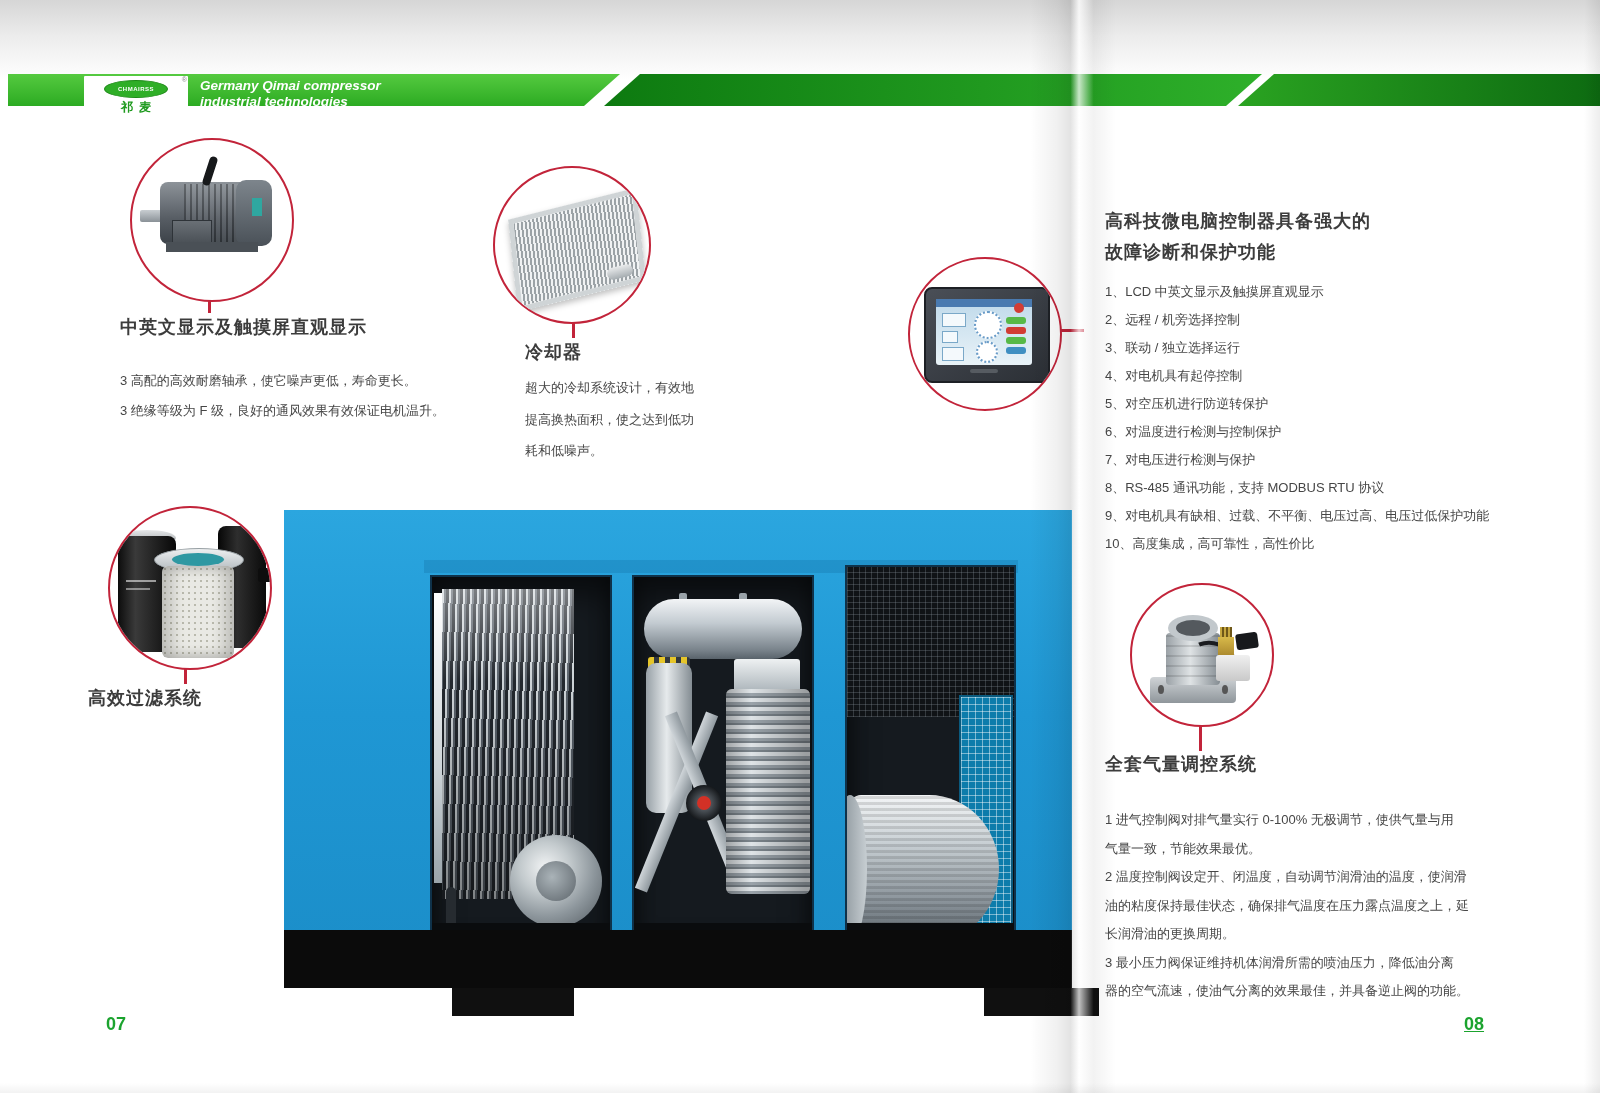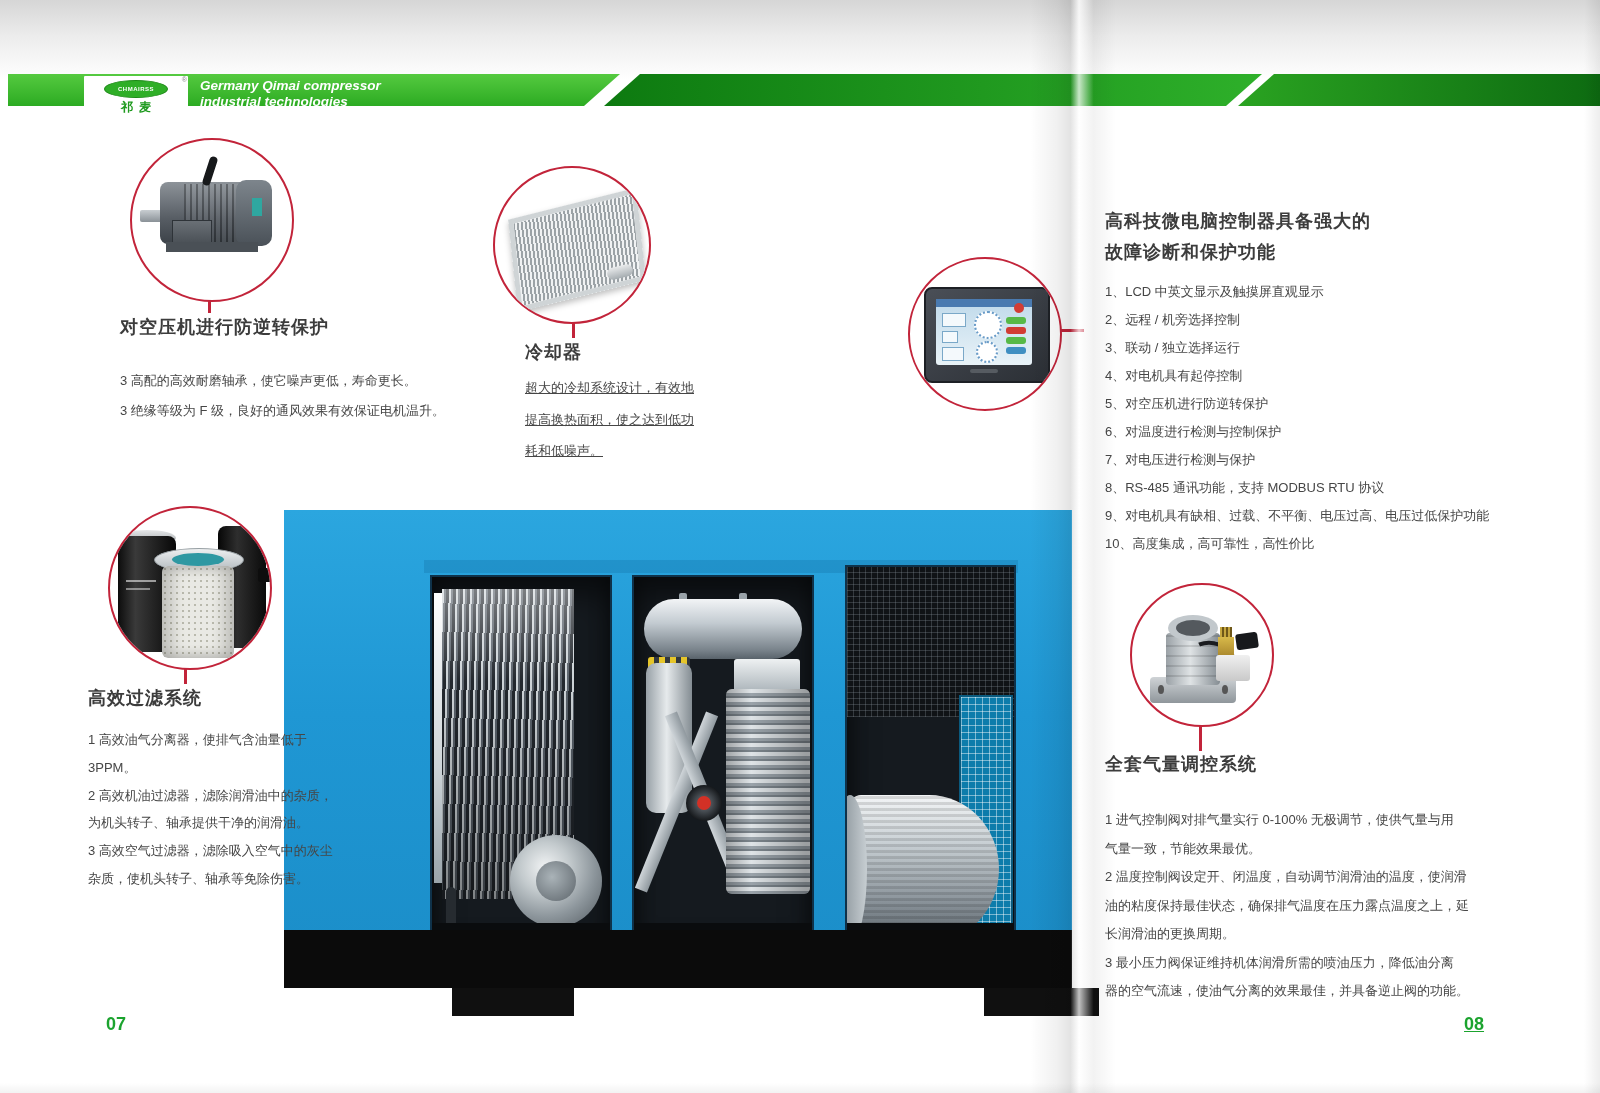--- a/index.html
+++ b/index.html
@@ -73,63 +73,55 @@
     <div class="g" style="left:28px;top:42px;width:104px;height:62px;border-radius:8px;background:linear-gradient(180deg,#8d9399 0%,#565c63 60%,#3c4248 100%);"></div>
     <div class="g" style="left:52px;top:44px;width:58px;height:58px;background:repeating-linear-gradient(90deg,rgba(0,0,0,.28) 0 2px,rgba(255,255,255,.06) 2px 6px);"></div>
     <div class="g" style="left:104px;top:40px;width:36px;height:66px;border-radius:10px;background:linear-gradient(180deg,#7d858c,#4a5158);"></div>
     <div class="g" style="left:120px;top:58px;width:10px;height:18px;background:#2fa7a0;"></div>
     <div class="g" style="left:40px;top:80px;width:38px;height:30px;border:1px solid #2e3338;background:linear-gradient(180deg,#6a7076,#3f454b);"></div>
     <div class="g" style="left:34px;top:102px;width:92px;height:10px;background:#4a5056;"></div>
     <div class="g" style="left:74px;top:16px;width:8px;height:30px;border-radius:4px;background:#17191b;transform:rotate(18deg);"></div>
   </div>
   <div class="conn" style="left:208px;top:300px;width:3px;height:13px;"></div>
 
-  <div class="sec-title" style="left:120px;top:315px;">对空压机进行防逆转保护</div>
+  <div class="sec-title" style="left:120px;top:315px;">中英文显示及触摸屏直观显示</div>
   <div class="body-text" style="left:120px;top:366px;line-height:30px;">
     <div>3 高配的高效耐磨轴承，使它噪声更低，寿命更长。</div>
     <div>3 绝缘等级为 F 级，良好的通风效果有效保证电机温升。</div>
   </div>
 
   <div class="pc" style="left:493px;top:166px;width:154px;height:154px;">
     <div class="g" style="left:16px;top:36px;width:122px;height:82px;border:5px solid #cfd4d6;box-shadow:0 3px 6px rgba(0,0,0,.25);
          background:repeating-linear-gradient(88deg,#f0f2f3 0 2px,#9ba2a6 2px 4px);transform:rotate(-14deg) skewX(-8deg);"></div>
     <div class="g" style="left:112px;top:98px;width:26px;height:12px;border-radius:6px;background:linear-gradient(180deg,#e8eaeb,#a7aeb2);transform:rotate(-14deg);"></div>
   </div>
   <div class="conn" style="left:572px;top:322px;width:3px;height:16px;"></div>
 
   <div class="sec-title" style="left:525px;top:340px;">冷却器</div>
-  <div class="body-text" style="left:525px;top:372px;line-height:31.5px;text-decoration:underline;">
+  <div class="body-text" style="left:525px;top:372px;line-height:31.5px;">
     <div>超大的冷却系统设计，有效地</div>
     <div>提高换热面积，使之达到低功</div>
     <div>耗和低噪声。</div>
   </div>
 
   <div class="pc" style="left:108px;top:506px;width:160px;height:160px;">
     <div class="g" style="left:8px;top:22px;width:58px;height:16px;border-radius:50%;background:linear-gradient(180deg,#e6e8e9,#9aa0a3);"></div>
     <div class="g" style="left:8px;top:28px;width:58px;height:116px;border-radius:8px;background:linear-gradient(90deg,#0c0c0c,#3a3a3a 30%,#080808);"></div>
     <div class="g" style="left:16px;top:72px;width:30px;height:2px;background:rgba(255,255,255,.55);"></div>
     <div class="g" style="left:16px;top:80px;width:24px;height:2px;background:rgba(255,255,255,.45);"></div>
     <div class="g" style="left:108px;top:18px;width:48px;height:122px;border-radius:8px;background:linear-gradient(90deg,#060606,#2e2e2e 40%,#0a0a0a);"></div>
     <div class="g" style="left:148px;top:60px;width:16px;height:14px;border-radius:3px;background:#0d0d0d;"></div>
     <div class="g" style="left:44px;top:40px;width:88px;height:22px;border-radius:50%;border:1px solid #98a0a4;background:linear-gradient(180deg,#eef0f1,#b3babe);"></div>
     <div class="g" style="left:62px;top:45px;width:52px;height:13px;border-radius:50%;background:#2e98a2;"></div>
     <div class="g" style="left:52px;top:58px;width:72px;height:92px;border-radius:6px;background-color:#e9e9e4;
          background-image:radial-gradient(#b9b9ad 1px,transparent 1.3px);background-size:6px 6px;box-shadow:inset 10px 0 14px rgba(0,0,0,.18), inset -10px 0 14px rgba(0,0,0,.18);"></div>
   </div>
   <div class="conn" style="left:184px;top:668px;width:3px;height:16px;"></div>
 
   <div class="sec-title" style="left:88px;top:686px;">高效过滤系统</div>
-  <div class="body-text" style="left:88px;top:726px;line-height:27.8px;">
-    <div>1 高效油气分离器，使排气含油量低于</div>
-    <div>3PPM。</div>
-    <div>2 高效机油过滤器，滤除润滑油中的杂质，</div>
-    <div>为机头转子、轴承提供干净的润滑油。</div>
-    <div>3 高效空气过滤器，滤除吸入空气中的灰尘</div>
-    <div>杂质，使机头转子、轴承等免除伤害。</div>
-  </div>
 
   <div class="pageno" style="left:106px;top:1014px;">07</div>
 
   <div class="machine">
     <div class="m-blue"></div>
     <div class="lintel"></div>
 
     <div class="op" style="left:146px;width:178px;">
       <div class="g" style="left:2px;top:16px;width:16px;height:290px;background:linear-gradient(180deg,#ffffff,#cdd4d8 60%,#9aa4aa);"></div>
       <div class="g" style="left:10px;top:12px;width:132px;height:310px;background:repeating-linear-gradient(92deg,#cdd3d7 0 2px,#59616a 2px 4px,#23282e 4px 7px);"></div>

